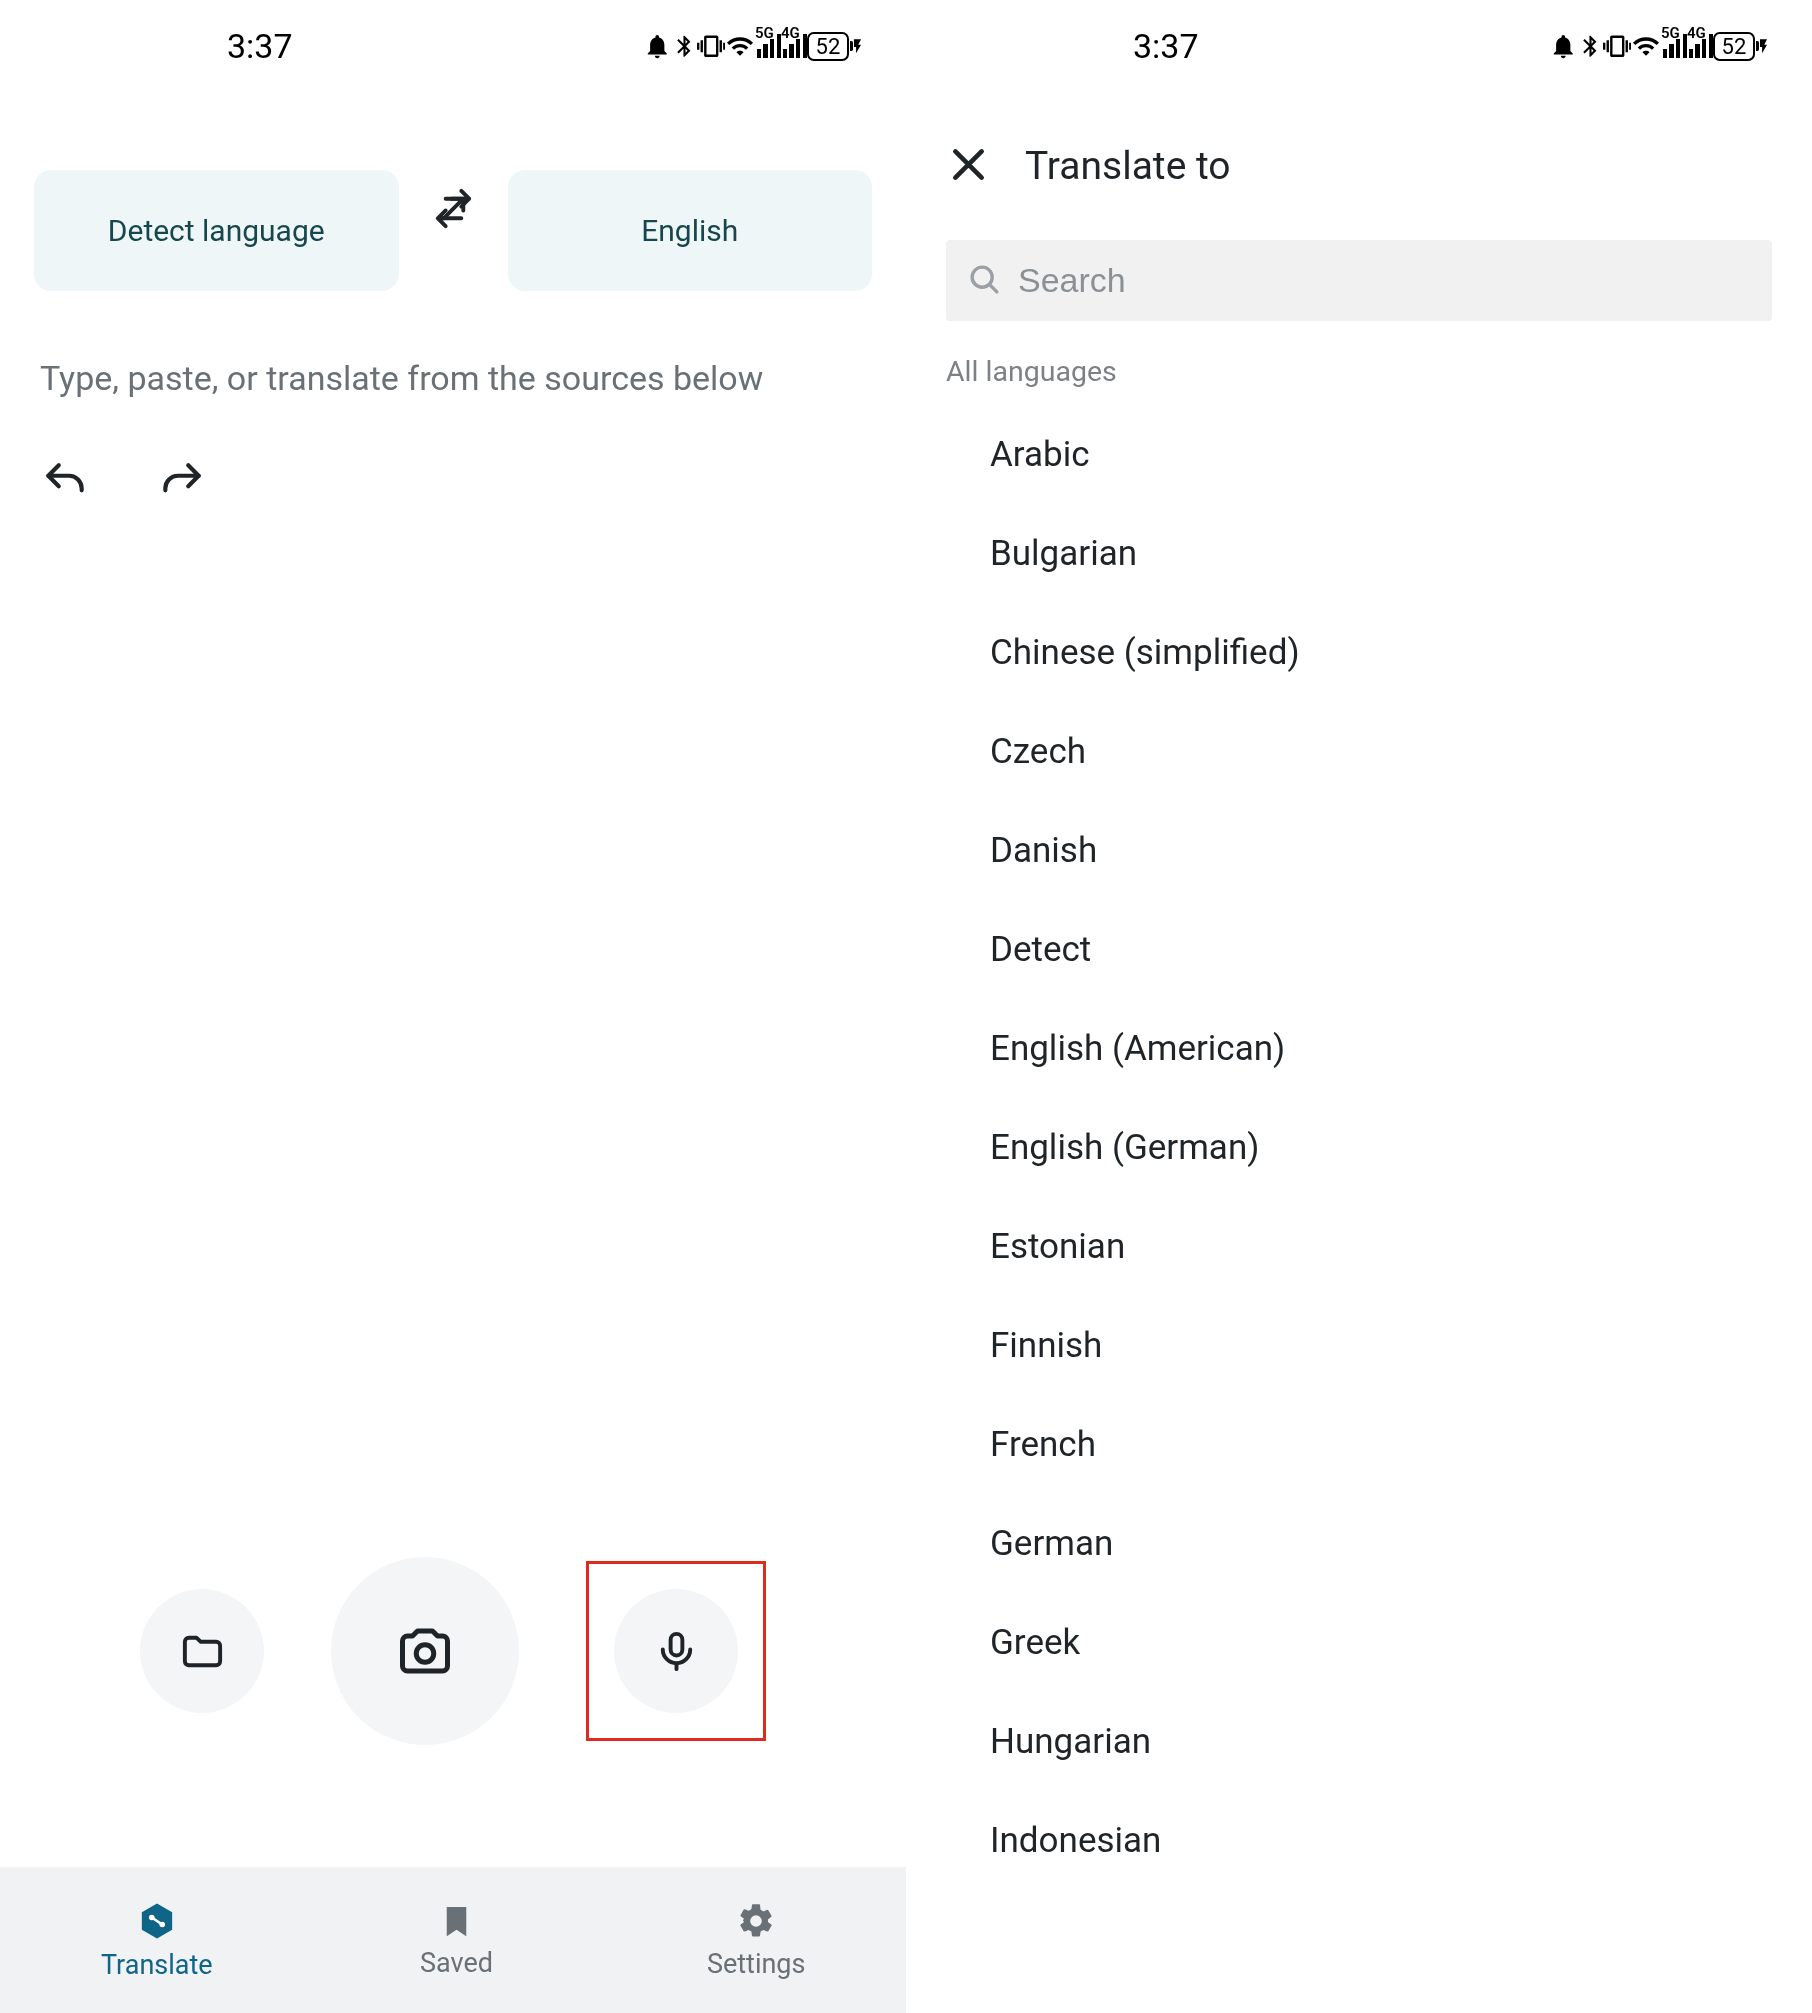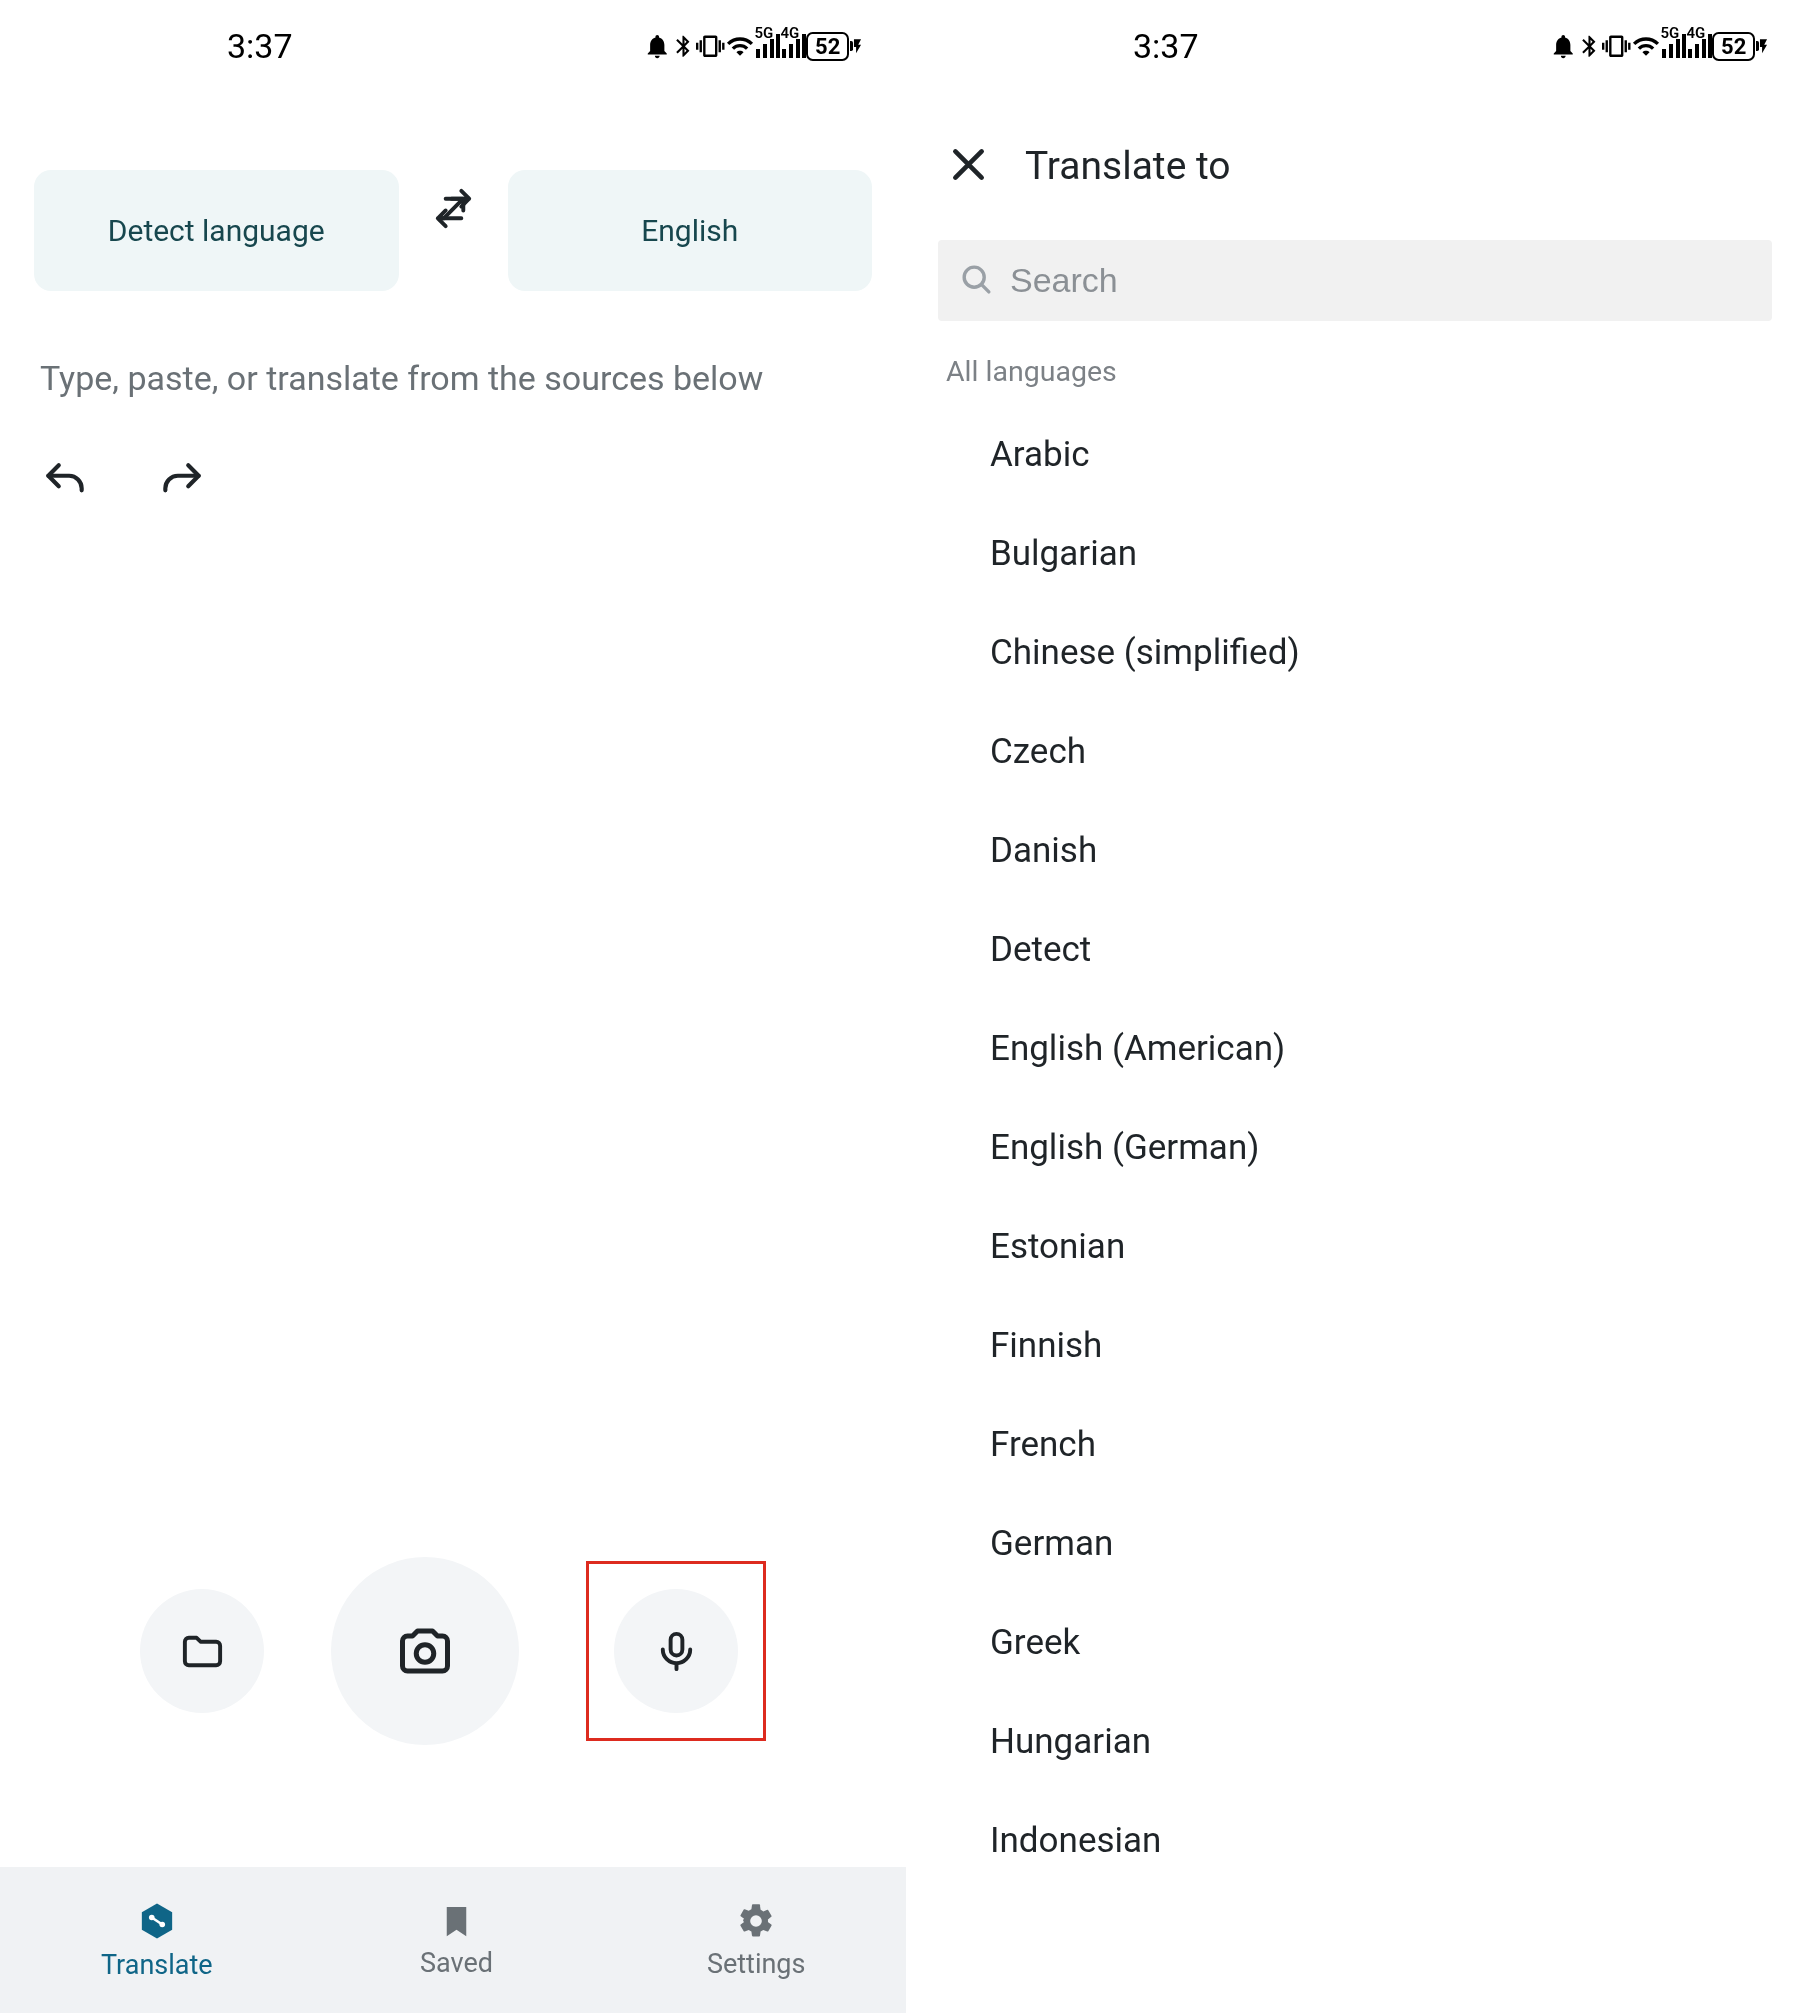--- a/index.html
+++ b/index.html
@@ -35,21 +35,21 @@
     align-items: center;
     gap: 0;
     font-size: 25px;
   }
   .status-icons svg { display: block; }
   .battery-box {
     border: 2.5px solid #000;
     border-radius: 6.7px;
     padding: 0px 6.7px;
     font-size: 22px;
-    font-weight: 700;
+    font-weight: 400;
     position: relative;
   }
   .battery-box::after {
     content: '';
     position: absolute;
     right: -5.9px;
     top: 30%;
     width: 3.4px;
     height: 40%;
     background: #000;
@@ -158,21 +158,21 @@
     align-items: center;
     padding: 50px 40px 25px 40px;
     gap: 34px;
   }
   .header-title {
     font-size: 39px;
     color: #1f2428;
     font-weight: 400;
   }
   .search-box {
-    margin: 25px 40px 17px 32px;
+    margin: 25px 40px 17px 40px;
     background: #f1f1f1;
     border-radius: 4px;
     height: 81px;
     display: flex;
     align-items: center;
     padding: 0 20px;
     gap: 15px;
   }
   .search-input {
     border: none;

